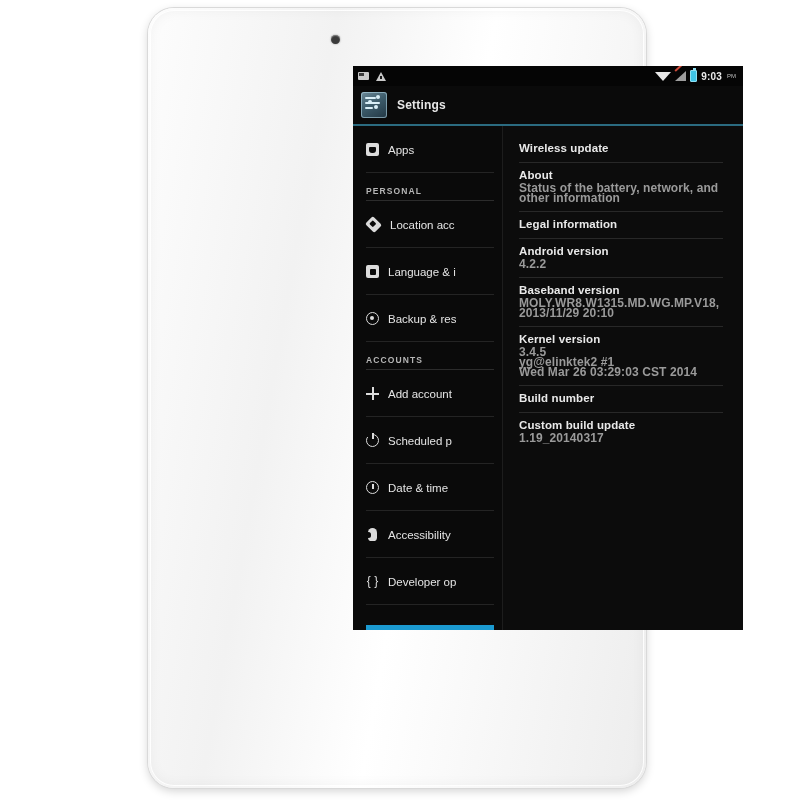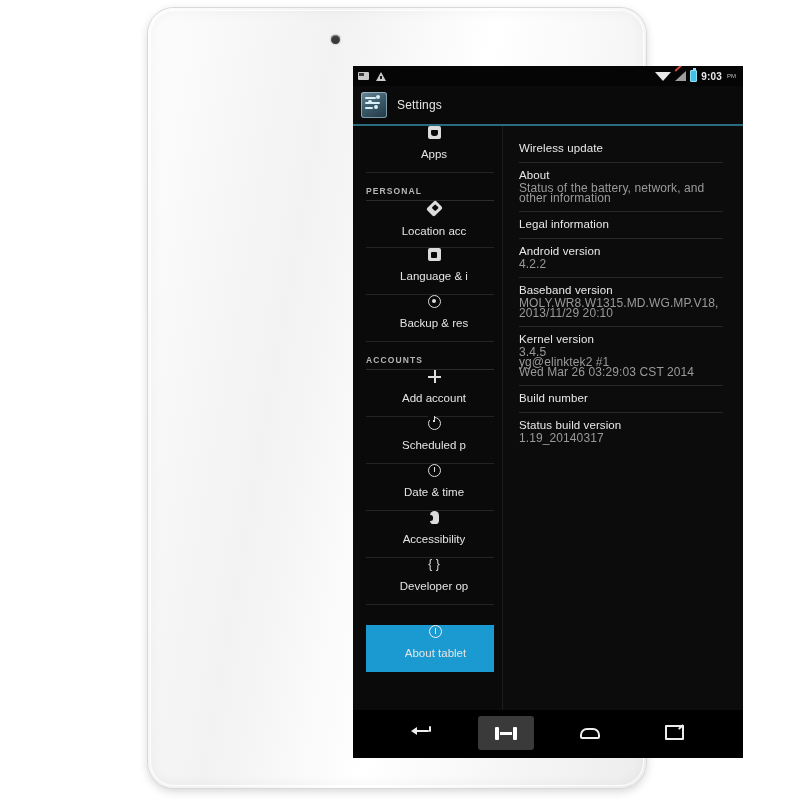--- a/index.html
+++ b/index.html
@@ -24,21 +24,21 @@
     pointer-events:none;
   }
   .camera{
     position:absolute; left:183px; top:27px; width:9px; height:9px;
     border-radius:50%; background:#3a3a3a;
     box-shadow:inset 0 1px 1px rgba(255,255,255,.35), 0 0 2px rgba(0,0,0,.45);
   }
 
   
   .screen{
-    position:absolute; left:205px; top:58px; width:390px; height:692px;
+    position:absolute; left:205px; top:58px; width:390px; height:564px;
     background:#000; overflow:hidden;
   }
 
   
   .statusbar{
     position:relative; height:20px; background:#050505;
     display:flex; align-items:center; padding:0 5px;
   }
   .sb-left{ display:flex; align-items:center; gap:7px; }
   .sb-right{ margin-left:auto; display:flex; align-items:center; gap:4px; padding-right:2px; }
@@ -67,34 +67,34 @@
     box-shadow:inset 0 0 0 1px rgba(190,225,240,.55);
     position:relative; overflow:hidden;
   }
   .app-icon i{ position:absolute; background:#d9eef7; border-radius:1px; display:block; }
   .app-icon i:nth-child(1){ left:4px; top:5px; width:11px; height:2px; }
   .app-icon i:nth-child(2){ left:4px; top:10px; width:15px; height:2px; }
   .app-icon i:nth-child(3){ left:4px; top:15px; width:8px; height:2px; }
   .app-icon i:nth-child(4){ left:15px; top:3px; width:4px; height:4px; border-radius:50%; }
   .app-icon i:nth-child(5){ left:7px; top:8px; width:4px; height:4px; border-radius:50%; }
   .app-icon i:nth-child(6){ left:13px; top:13px; width:4px; height:4px; border-radius:50%; }
-  .app-title{ color:#e6e6e6; font-size:12px; font-weight:normal; letter-spacing:.2px; }
+  .app-title{ color:#e6e6e6; font-size:12px; font-weight:bold; letter-spacing:.2px; }
 
   
   .body{ display:flex; height:584px; background:#0b0b0b; }
 
   
   .sidebar{
     width:150px; background:#0a0a0a; position:relative; overflow:hidden;
     border-right:1px solid #1d1d1d;
   }
   .nav-row{
     height:47px; display:flex; align-items:center; gap:9px;
     padding-left:13px; position:relative; color:#e4e4e4;
-    font-size:11.5px; white-space:nowrap;flex-direction:column;
+    font-size:11.5px; white-space:nowrap;
   }
   .nav-row.sep:after{
     content:""; position:absolute; left:13px; right:8px; bottom:0;
     height:1px; background:#242424;
   }
   .nav-row.selected{
     background:#1b9ad1; margin-left:13px; width:128px; padding-left:11px;margin-top:20px;
   }
   .nav-row.selected:after{ display:none; }
   .nav-label{ overflow:hidden; }
@@ -138,21 +138,21 @@
   .ni-access:before{ content:""; position:absolute; left:2px; top:0; width:9px; height:13px; background:#dcdcdc; border-radius:5px 5px 4px 4px; }
   .ni-access:after{ content:""; position:absolute; left:0px; top:4px; width:5px; height:6px; background:#0a0a0a; border-radius:3px; }
   
   .ni-dev{ color:#dcdcdc; font-size:12px; line-height:13px; text-align:center; }
   
   .ni-info{ border:1.6px solid #f2f2f2; border-radius:50%; }
   .ni-info:after{ content:""; position:absolute; left:4.5px; top:2px; width:1.5px; height:6px; background:#f2f2f2; }
 
   
   .content{ flex:1; background:#0c0c0c; padding:10px 14px 0 16px; overflow:hidden; }
-  .item{ position:relative; padding:6px 0 9px 0; }
+  .item{ position:relative; padding:6px 0 9px 0;font-weight:bold; }
   .item.div:after{
     content:""; position:absolute; left:0; right:6px; bottom:0; height:1px; background:#282828;
   }
   .i-title{ color:#e9e9e9; font-size:11.5px; letter-spacing:.1px; }
   .i-sub{ color:#9a9a9a; font-size:12px; line-height:10px; margin-top:2px; letter-spacing:.1px; }
 
   
   .navbar{
     height:46px; background:#000; display:flex; align-items:center;
     justify-content:space-around; padding:0 26px;
@@ -272,21 +272,21 @@
               <div class="i-sub">MOLY.WR8.W1315.MD.WG.MP.V18,<br>2013/11/29 20:10</div>
             </div>
             <div class="item div">
               <div class="i-title">Kernel version</div>
               <div class="i-sub">3.4.5<br>yg@elinktek2 #1<br>Wed Mar 26 03:29:03 CST 2014</div>
             </div>
             <div class="item div">
               <div class="i-title">Build number</div>
             </div>
             <div class="item">
-              <div class="i-title">Status build version</div>
+              <div class="i-title">Custom build update</div>
               <div class="i-sub">1.19_20140317</div>
             </div>
           </div>
       </div>
 
       <div class="navbar">
         <div class="nb">
           <span class="g-back">
               <i></i>
             </span>

